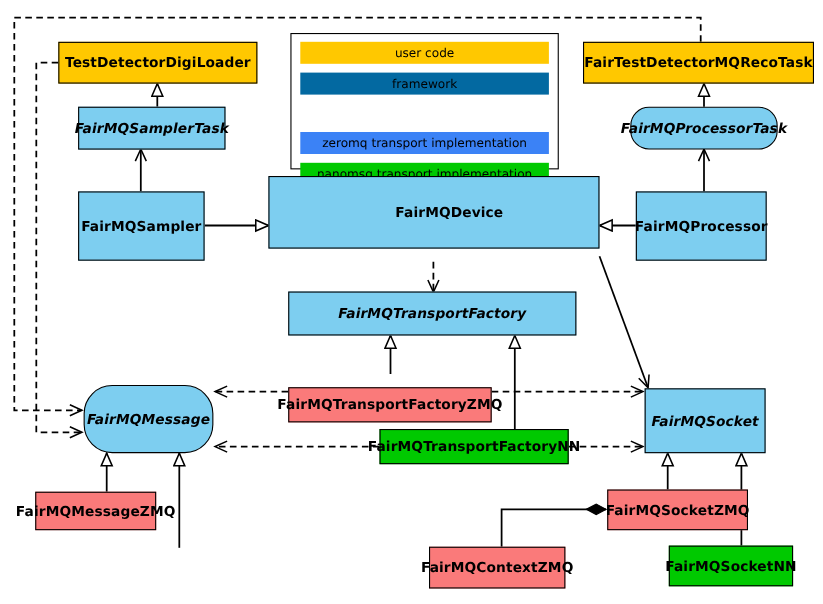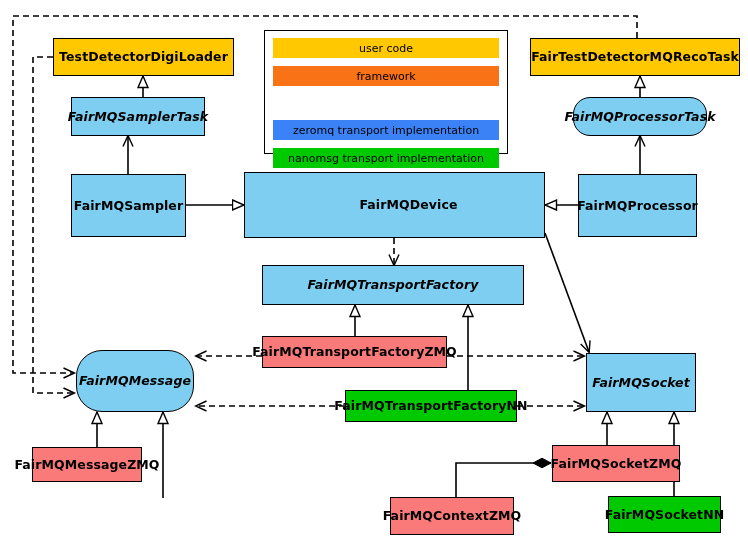--- a/index.html
+++ b/index.html
@@ -98,21 +98,21 @@
       <path d="M674,496 L674,412" marker-end="url(#hollowtri)"></path>
 
       <path d="M456,497 L456,463 L551,463" marker-end="url(#blackdiamond)"></path>
     </g>
   </svg>
 
   <div id="legend">
     <div class="legend-row" style="background:#FFC800;">
       <span>user code</span>
     </div>
-    <div class="legend-row" style="background:#f97316;">
+    <div class="legend-row" style="background:#0369a1;">
       <span>framework</span>
     </div>
     <div class="legend-row" style="background:#3b82f6;margin-top:34px;">
       <span>zeromq transport implementation</span>
     </div>
     <div class="legend-row" style="background:#00C900;">
       <span>nanomsg transport implementation</span>
     </div>
   </div>
 
@@ -129,33 +129,33 @@
   </div>
 
   <div class="node c-fw abstract" style="left:573px;top:97px;width:134px;height:39px;font-size:12.5px;border-radius:17px;">
     <span>FairMQProcessorTask</span>
   </div>
 
   <div class="node c-fw" style="left:71px;top:174px;width:115px;height:63px;font-size:12.5px;">
     <span>FairMQSampler</span>
   </div>
 
-  <div class="node c-fw" style="left:244px;top:172px;width:301px;height:66px;font-size:12.5px;padding-left:28px;">
+  <div class="node c-fw" style="left:244px;top:160px;width:301px;height:66px;font-size:12.5px;padding-left:28px;">
     <span>FairMQDevice</span>
   </div>
 
   <div class="node c-fw" style="left:578px;top:174px;width:119px;height:63px;font-size:12.5px;">
     <span>FairMQProcessor</span>
   </div>
 
   <div class="node c-fw abstract" style="left:262px;top:265px;width:262px;height:40px;font-size:12.5px;">
     <span>FairMQTransportFactory</span>
   </div>
 
-  <div class="node c-zmq" style="left:262px;top:336px;width:185px;height:32px;font-size:12.5px;align-items:center;">
+  <div class="node c-zmq" style="left:262px;top:352px;width:185px;height:32px;font-size:12.5px;align-items:center;">
     <span>FairMQTransportFactoryZMQ</span>
   </div>
 
   <div class="node c-nn" style="left:345px;top:390px;width:172px;height:32px;font-size:12.5px;">
     <span>FairMQTransportFactoryNN</span>
   </div>
 
   <div class="node c-fw abstract" style="left:76px;top:350px;width:118px;height:62px;font-size:12.5px;border-radius:26px;">
     <span>FairMQMessage</span>
   </div>

